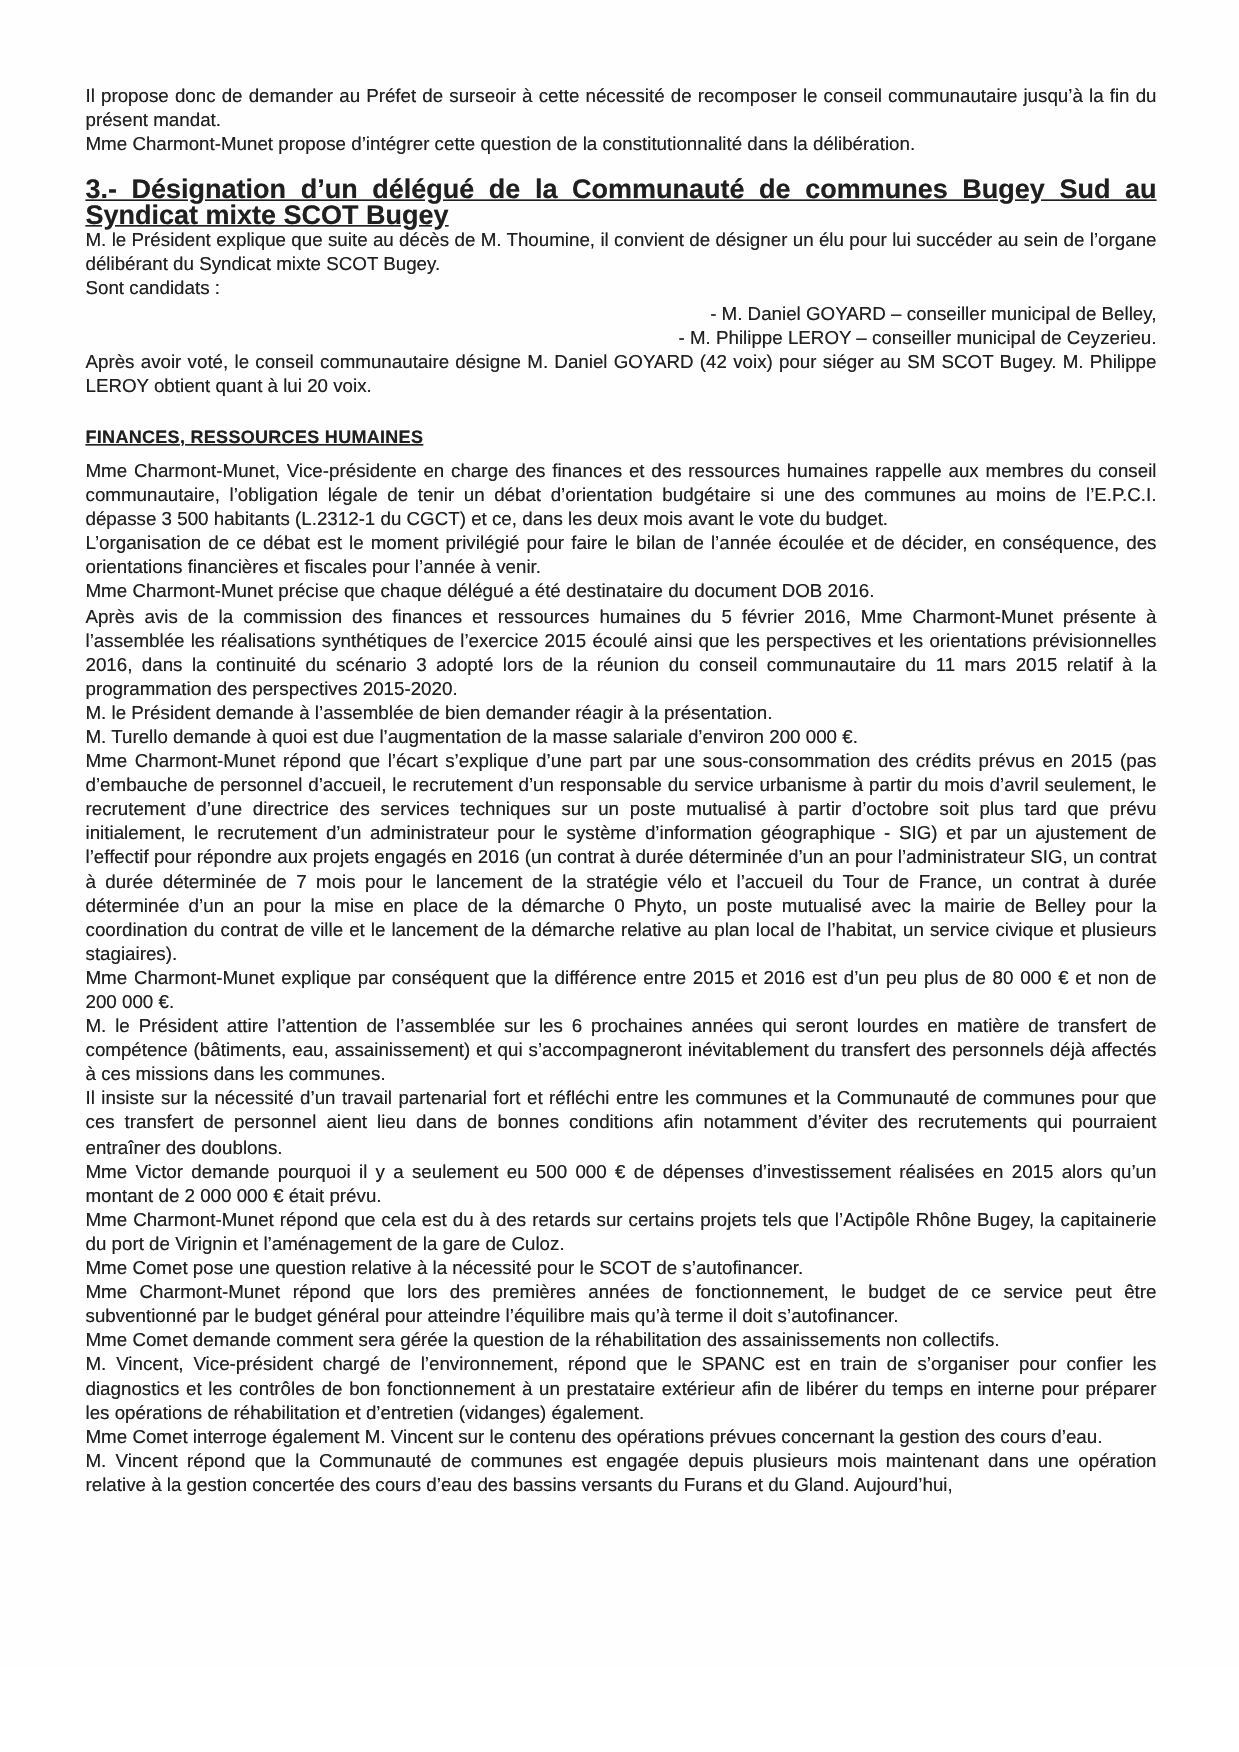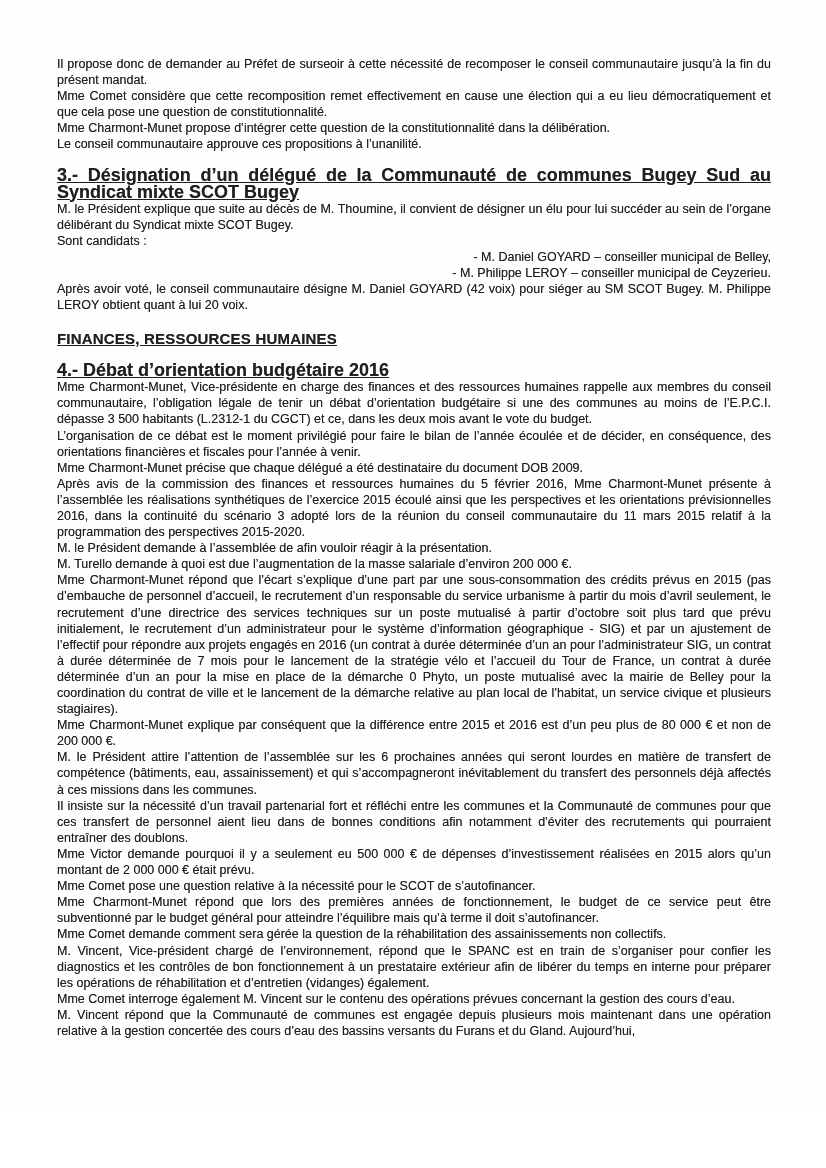--- a/index.html
+++ b/index.html
@@ -38,56 +38,54 @@
     text-decoration: underline;
     font-size: 18px;
     line-height: 17px;
     margin-top: 14px;
     text-align: justify;
     text-justify: inter-word;
   }
   .category-heading {
     font-weight: 700;
     text-decoration: underline;
-    font-size: 15px;
+    font-size: 12px;
     line-height: 18px;
     margin-top: 17px;
     margin-bottom: 6px;
     letter-spacing: 0.2px;
     text-align: left;
   }
 </style>
 </head>
 <body>
 
 <div class="page">
   <div class="content">
       <div class="block para">Il propose donc de demander au Préfet de surseoir à cette nécessité de recomposer le conseil communautaire jusqu’à la fin du présent mandat.</div>
-      <div class="block para">Mme Comet considère que cette recomposition remet effectivement en cause une élection qui a eu lieu démocratiquement et que cela pose une question de constitutionnalité.</div>
       <div class="block para">Mme Charmont-Munet propose d’intégrer cette question de la constitutionnalité dans la délibération.</div>
-      <div class="block para">Le conseil communautaire approuve ces propositions à l’unanilité.</div>
       <div class="block item-heading">3.- Désignation d’un délégué de la Communauté de communes Bugey Sud au Syndicat mixte SCOT Bugey</div>
       <div class="block para">M. le Président explique que suite au décès de M. Thoumine, il convient de désigner un élu pour lui succéder au sein de l’organe délibérant du Syndicat mixte SCOT Bugey.</div>
       <div class="block para">Sont candidats :</div>
       <div class="block list-item">- M. Daniel GOYARD – conseiller municipal de Belley,</div>
       <div class="block list-item">- M. Philippe LEROY – conseiller municipal de Ceyzerieu.</div>
       <div class="block para">Après avoir voté, le conseil communautaire désigne M. Daniel GOYARD (42 voix) pour siéger au SM SCOT Bugey. M. Philippe LEROY obtient quant à lui 20 voix.</div>
       <div class="block category-heading">FINANCES, RESSOURCES HUMAINES</div>
-      <div class="block item-heading">4.- Débat d’orientation budgétaire 2016</div>
       <div class="block para">Mme Charmont-Munet, Vice-présidente en charge des finances et des ressources humaines rappelle aux membres du conseil communautaire, l’obligation légale de tenir un débat d’orientation budgétaire si une des communes au moins de l’E.P.C.I. dépasse 3 500 habitants (L.2312-1 du CGCT) et ce, dans les deux mois avant le vote du budget.</div>
       <div class="block para">L’organisation de ce débat est le moment privilégié pour faire le bilan de l’année écoulée et de décider, en conséquence, des orientations financières et fiscales pour l’année à venir.</div>
-      <div class="block para">Mme Charmont-Munet précise que chaque délégué a été destinataire du document DOB 2009.</div>
+      <div class="block para">Mme Charmont-Munet précise que chaque délégué a été destinataire du document DOB 2016.</div>
       <div class="block para">Après avis de la commission des finances et ressources humaines du 5 février 2016, Mme Charmont-Munet présente à l’assemblée les réalisations synthétiques de l’exercice 2015 écoulé ainsi que les perspectives et les orientations prévisionnelles 2016, dans la continuité du scénario 3 adopté lors de la réunion du conseil communautaire du 11 mars 2015 relatif à la programmation des perspectives 2015-2020.</div>
-      <div class="block para">M. le Président demande à l’assemblée de afin vouloir réagir à la présentation.</div>
+      <div class="block para">M. le Président demande à l’assemblée de bien demander réagir à la présentation.</div>
       <div class="block para">M. Turello demande à quoi est due l’augmentation de la masse salariale d’environ 200 000 €.</div>
       <div class="block para">Mme Charmont-Munet répond que l’écart s’explique d’une part par une sous-consommation des crédits prévus en 2015 (pas d’embauche de personnel d’accueil, le recrutement d’un responsable du service urbanisme à partir du mois d’avril seulement, le recrutement d’une directrice des services techniques sur un poste mutualisé à partir d’octobre soit plus tard que prévu initialement, le recrutement d’un administrateur pour le système d’information géographique - SIG) et par un ajustement de l’effectif pour répondre aux projets engagés en 2016 (un contrat à durée déterminée d’un an pour l’administrateur SIG, un contrat à durée déterminée de 7 mois pour le lancement de la stratégie vélo et l’accueil du Tour de France, un contrat à durée déterminée d’un an pour la mise en place de la démarche 0 Phyto, un poste mutualisé avec la mairie de Belley pour la coordination du contrat de ville et le lancement de la démarche relative au plan local de l’habitat, un service civique et plusieurs stagiaires).</div>
       <div class="block para">Mme Charmont-Munet explique par conséquent que la différence entre 2015 et 2016 est d’un peu plus de 80 000 € et non de 200 000 €.</div>
       <div class="block para">M. le Président attire l’attention de l’assemblée sur les 6 prochaines années qui seront lourdes en matière de transfert de compétence (bâtiments, eau, assainissement) et qui s’accompagneront inévitablement du transfert des personnels déjà affectés à ces missions dans les communes.</div>
       <div class="block para">Il insiste sur la nécessité d’un travail partenarial fort et réfléchi entre les communes et la Communauté de communes pour que ces transfert de personnel aient lieu dans de bonnes conditions afin notamment d’éviter des recrutements qui pourraient entraîner des doublons.</div>
       <div class="block para">Mme Victor demande pourquoi il y a seulement eu 500 000 € de dépenses d’investissement réalisées en 2015 alors qu’un montant de 2 000 000 € était prévu.</div>
+      <div class="block para">Mme Charmont-Munet répond que cela est du à des retards sur certains projets tels que l’Actipôle Rhône Bugey, la capitainerie du port de Virignin et l’aménagement de la gare de Culoz.</div>
       <div class="block para">Mme Comet pose une question relative à la nécessité pour le SCOT de s’autofinancer.</div>
       <div class="block para">Mme Charmont-Munet répond que lors des premières années de fonctionnement, le budget de ce service peut être subventionné par le budget général pour atteindre l’équilibre mais qu’à terme il doit s’autofinancer.</div>
       <div class="block para">Mme Comet demande comment sera gérée la question de la réhabilitation des assainissements non collectifs.</div>
       <div class="block para">M. Vincent, Vice-président chargé de l’environnement, répond que le SPANC est en train de s’organiser pour confier les diagnostics et les contrôles de bon fonctionnement à un prestataire extérieur afin de libérer du temps en interne pour préparer les opérations de réhabilitation et d’entretien (vidanges) également.</div>
       <div class="block para">Mme Comet interroge également M. Vincent sur le contenu des opérations prévues concernant la gestion des cours d’eau.</div>
       <div class="block para">M. Vincent répond que la Communauté de communes est engagée depuis plusieurs mois maintenant dans une opération relative à la gestion concertée des cours d’eau des bassins versants du Furans et du Gland. Aujourd’hui,</div>
     </div>
 </div>
 
 </body></html>

